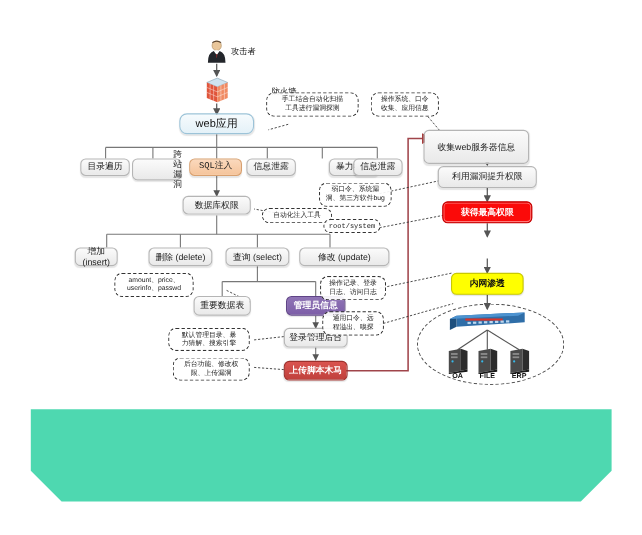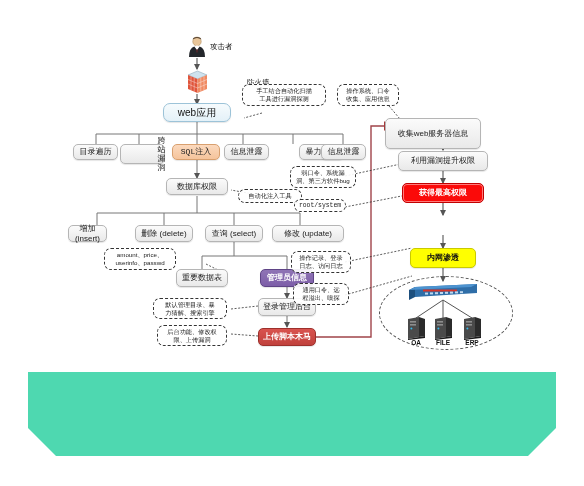--- a/index.html
+++ b/index.html
@@ -169,21 +169,21 @@
   <div class="node orange" style="left:172px;top:144px;width:48px;height:16px;">SQL注入</div>
   <div class="node grey" style="left:224px;top:144px;width:45px;height:16px;">信息泄露</div>
   <div class="node grey" style="left:272px;top:144px;width:45px;height:16px;margin-left:27px;">暴力猜解</div>
   <div class="node grey" style="left:321px;top:144px;width:45px;height:16px;">信息泄露</div>
 
   <div class="node grey" style="left:166px;top:178px;width:62px;height:17px;">数据库权限</div>
 
   <div class="node grey" style="left:68px;top:225px;width:39px;height:17px;">增加 (insert)</div>
   <div class="node grey" style="left:135px;top:225px;width:58px;height:17px;">删除 (delete)</div>
   <div class="node grey" style="left:205px;top:225px;width:58px;height:17px;">查询 (select)</div>
-  <div class="node grey" style="left:272px;top:225px;width:72px;height:17px;">修改 (update)</div>
+  <div class="node grey" style="left:272px;top:225px;width:82px;height:17px;">修改 (update)</div>
 
   <div class="node grey" style="left:176px;top:269px;width:52px;height:18px;">重要数据表</div>
   <div class="node purple" style="left:260px;top:269px;width:54px;height:18px;">管理员信息</div>
 
   <div class="node grey" style="left:258px;top:298px;width:58px;height:18px;">登录管理后台</div>
   <div class="node red" style="left:258px;top:328px;width:58px;height:18px;">上传脚本木马</div>
 
   <div class="node grey" style="left:385px;top:118px;width:96px;height:31px;">收集web服务器信息</div>
   <div class="node grey" style="left:398px;top:151px;width:90px;height:20px;">利用漏洞提升权限</div>
   <div class="node redbright" style="left:402px;top:183px;width:82px;height:20px;">获得最高权限</div>

